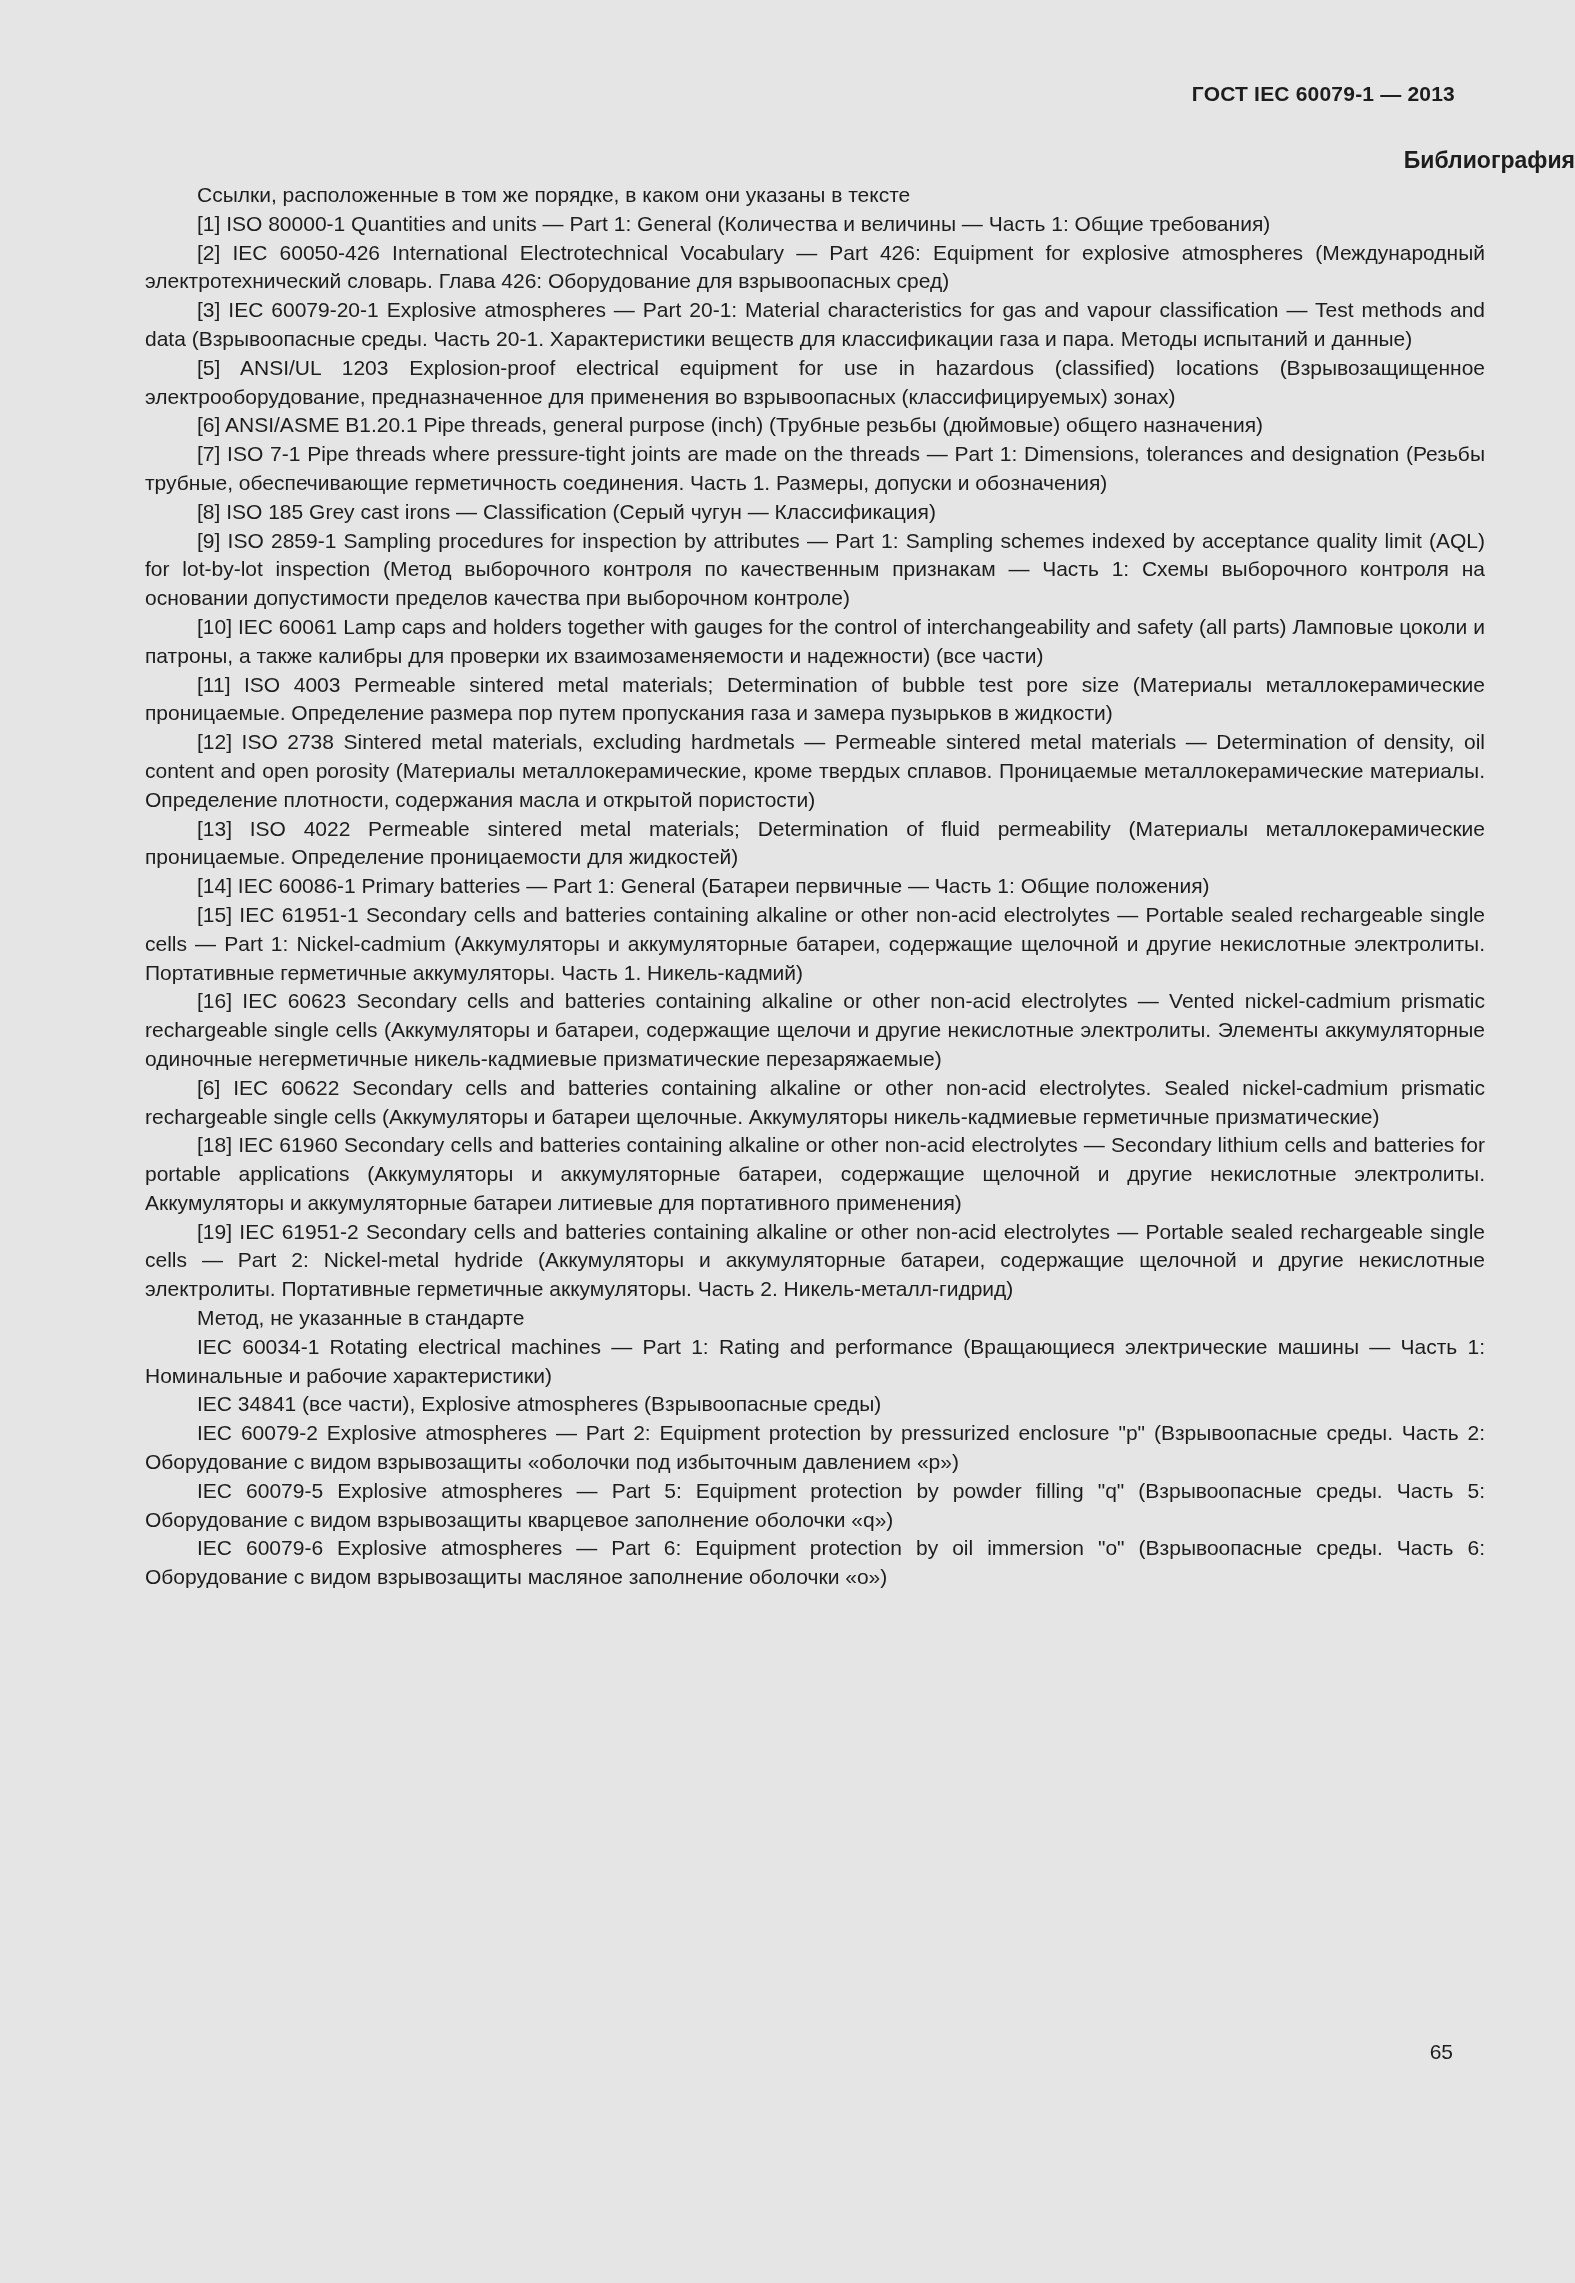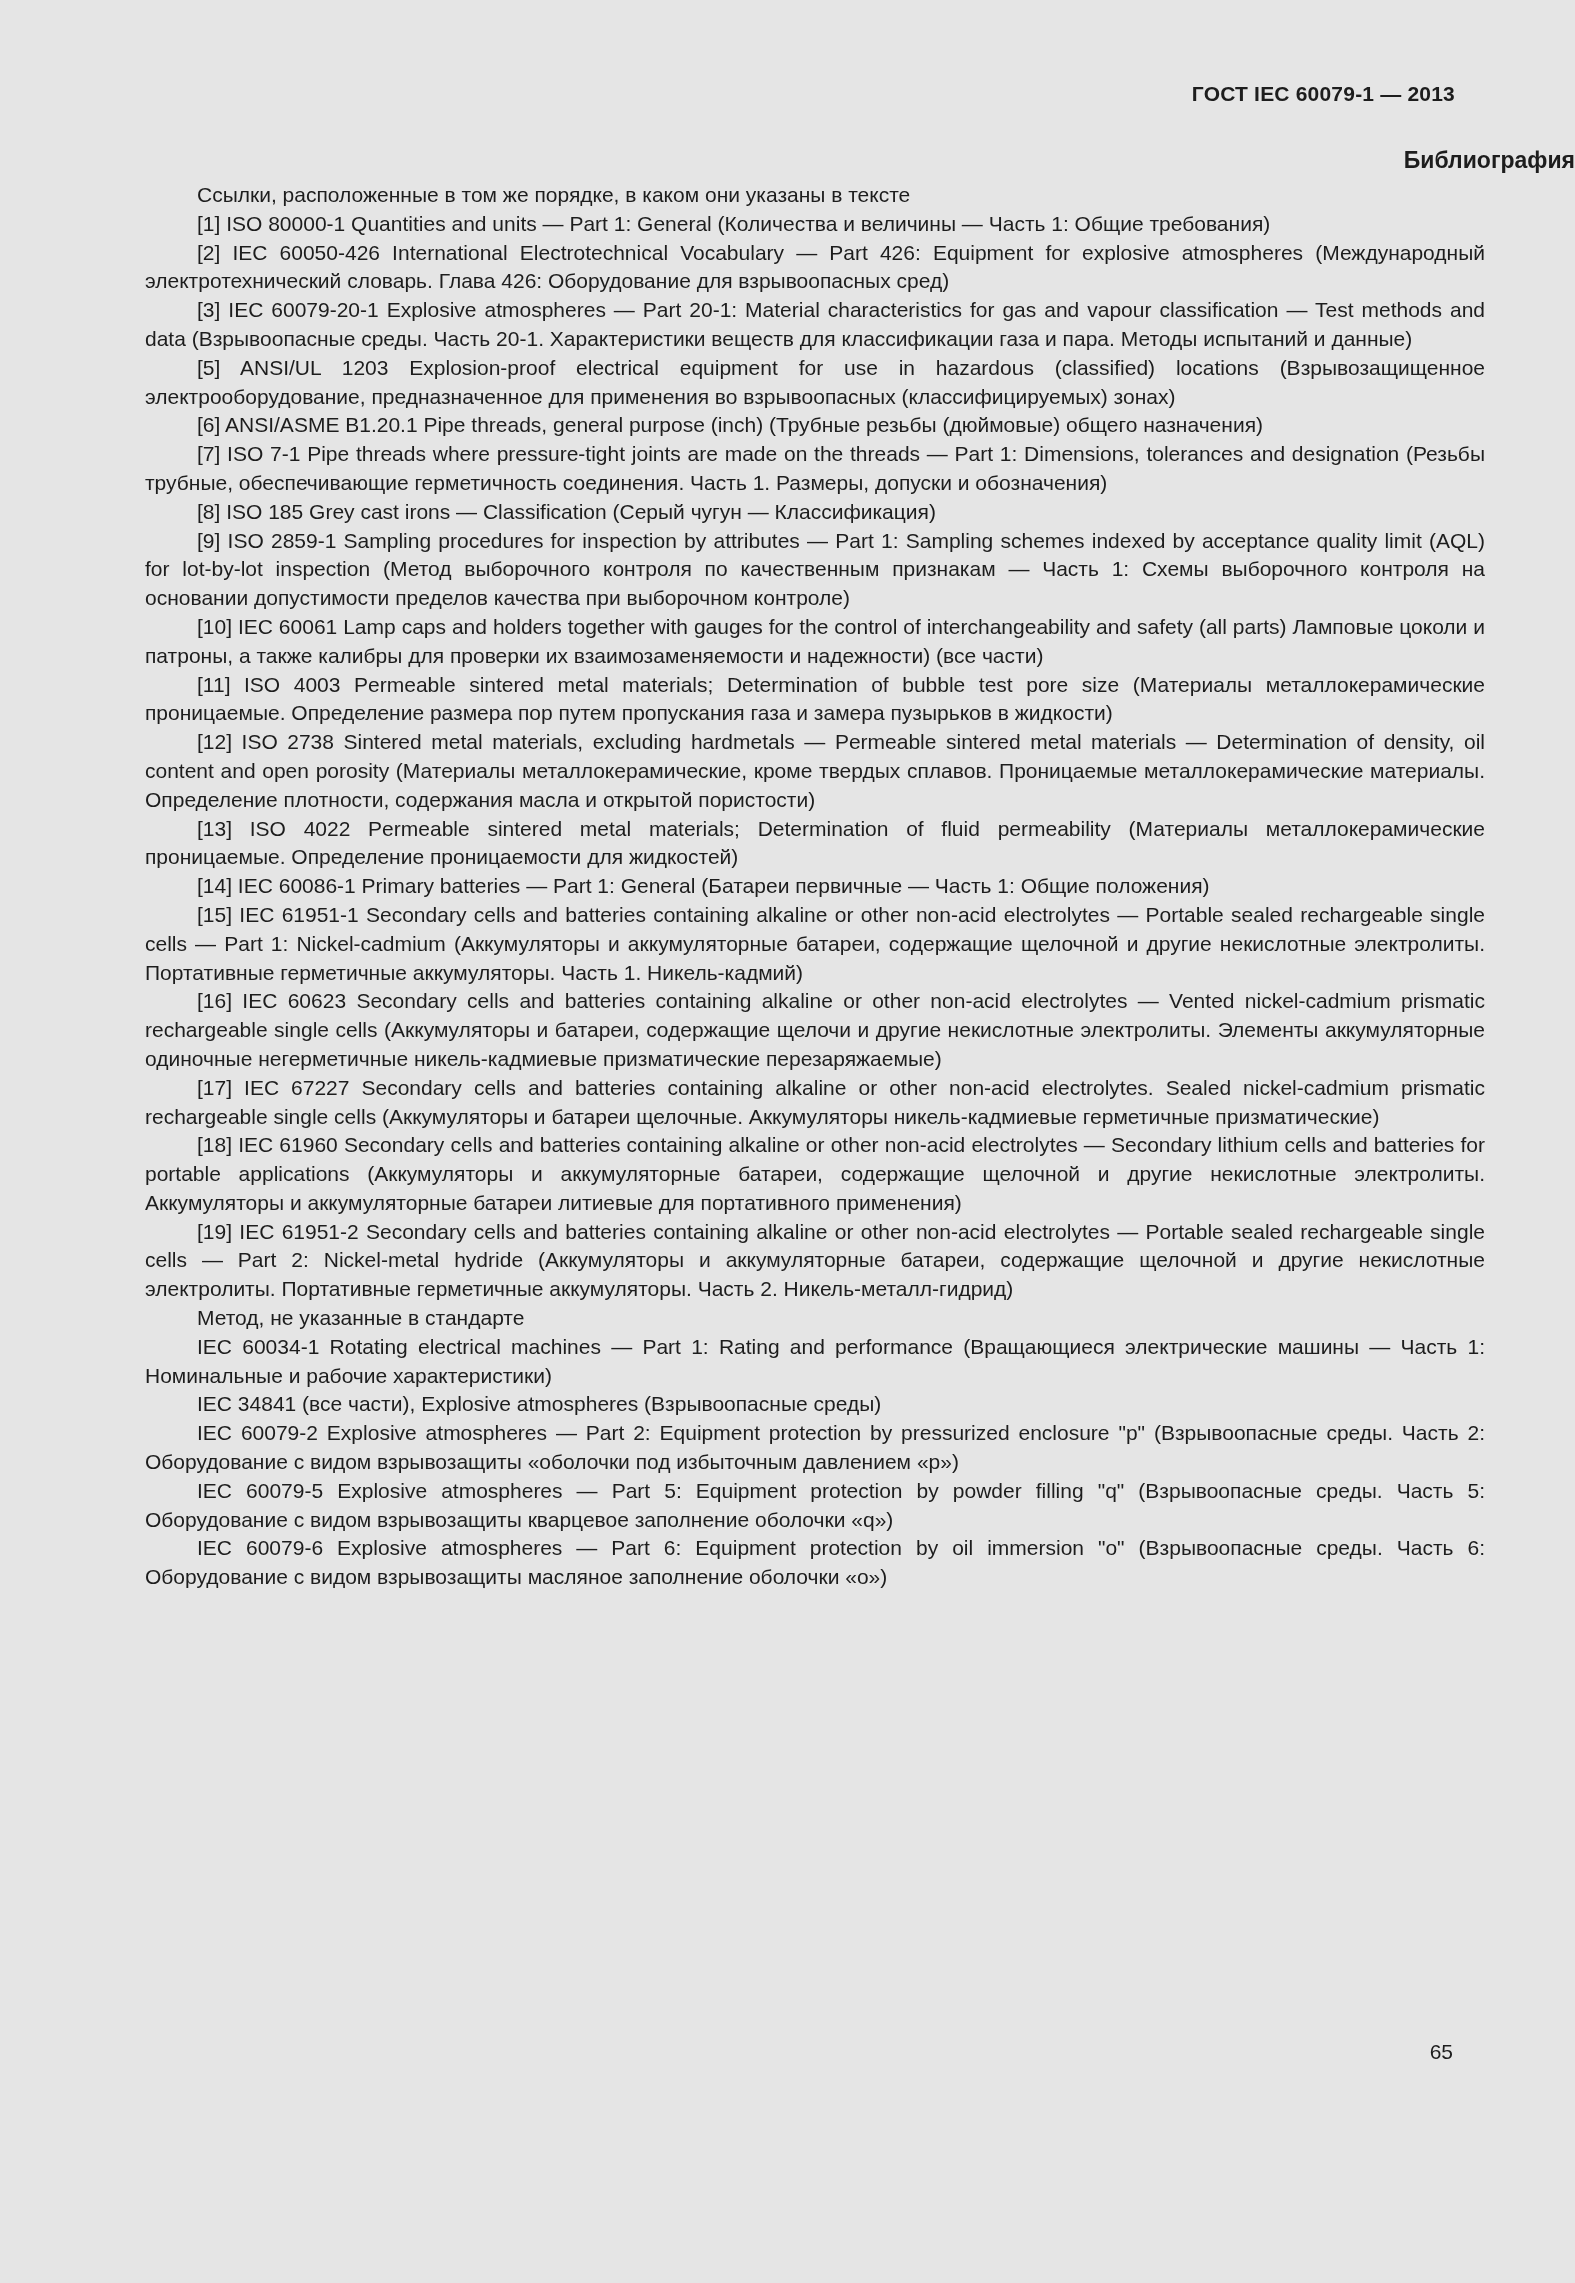--- a/index.html
+++ b/index.html
@@ -86,21 +86,21 @@
       <p class="para">[7] ISO 7-1 Pipe threads where pressure-tight joints are made on the threads — Part 1: Dimensions, tolerances and designation (Резьбы трубные, обеспечивающие герметичность соединения. Часть 1. Размеры, допуски и обозначения)</p>
       <p class="para">[8] ISO 185 Grey cast irons — Classification (Серый чугун — Классификация)</p>
       <p class="para">[9] ISO 2859-1 Sampling procedures for inspection by attributes — Part 1: Sampling schemes indexed by acceptance quality limit (AQL) for lot-by-lot inspection (Метод выборочного контроля по качественным признакам — Часть 1: Схемы выборочного контроля на основании допустимости пределов качества при выборочном контроле)</p>
       <p class="para">[10] IEC 60061 Lamp caps and holders together with gauges for the control of interchangeability and safety (all parts) Ламповые цоколи и патроны, а также калибры для проверки их взаимозаменяемости и надежности) (все части)</p>
       <p class="para">[11] ISO 4003 Permeable sintered metal materials;  Determination of bubble test pore size  (Материалы  металлокерамические  проницаемые. Определение  размера пор путем пропускания газа и замера пузырьков в жидкости)</p>
       <p class="para">[12] ISO  2738 Sintered metal materials, excluding hardmetals — Permeable sintered metal materials — Determination of density, oil content and open porosity (Материалы металлокерамические, кроме твердых сплавов. Проницаемые металлокерамические материалы. Определение плотности, содержания масла и открытой пористости)</p>
       <p class="para">[13] ISO 4022 Permeable sintered metal materials; Determination of fluid permeability (Материалы металлокерамические проницаемые. Определение проницаемости для жидкостей)</p>
       <p class="para">[14] IEC 60086-1 Primary batteries — Part 1: General (Батареи первичные — Часть 1: Общие положения)</p>
       <p class="para">[15] IEC 61951-1 Secondary cells and batteries containing alkaline or other non-acid electrolytes — Portable sealed rechargeable single cells — Part 1: Nickel-cadmium (Аккумуляторы и аккумуляторные батареи, содержащие щелочной и другие некислотные электролиты. Портативные герметичные аккумуляторы. Часть 1. Никель-кадмий)</p>
       <p class="para">[16] IEC 60623 Secondary cells and batteries containing alkaline or other non-acid electrolytes — Vented nickel-cadmium prismatic rechargeable single cells (Аккумуляторы и батареи, содержащие щелочи и другие некислотные электролиты. Элементы аккумуляторные одиночные негерметичные никель-кадмиевые призматические перезаряжаемые)</p>
-      <p class="para">[17] IEC 67227 Secondary cells and batteries containing alkaline or other non-acid electrolytes. Sealed nickel-cadmium prismatic rechargeable single cells (Аккумуляторы и батареи щелочные. Аккумуляторы никель-кадмиевые герметичные призматические)</p>
+      <p class="para">[6] IEC 60622 Secondary cells and batteries containing alkaline or other non-acid electrolytes. Sealed nickel-cadmium prismatic rechargeable single cells (Аккумуляторы и батареи щелочные. Аккумуляторы никель-кадмиевые герметичные призматические)</p>
       <p class="para">[18] IEC 61960 Secondary cells and batteries containing alkaline or other non-acid electrolytes — Secondary lithium cells and batteries for portable applications (Аккумуляторы и аккумуляторные батареи, содержащие щелочной и другие некислотные электролиты. Аккумуляторы и аккумуляторные батареи литиевые для портативного применения)</p>
       <p class="para">[19] IEC 61951-2 Secondary cells and batteries containing alkaline or other non-acid electrolytes — Portable sealed rechargeable single cells — Part 2: Nickel-metal hydride (Аккумуляторы и аккумуляторные батареи, содержащие щелочной и другие некислотные электролиты. Портативные герметичные аккумуляторы. Часть 2. Никель-металл-гидрид)</p>
       <p class="para">Метод, не указанные в стандарте</p>
       <p class="para">IEC 60034-1 Rotating electrical machines — Part 1: Rating and performance (Вращающиеся электрические машины — Часть 1: Номинальные и рабочие характеристики)</p>
       <p class="para">IEC 34841 (все части), Explosive atmospheres (Взрывоопасные среды)</p>
       <p class="para">IEC 60079-2 Explosive atmospheres — Part 2: Equipment protection by pressurized enclosure "p" (Взрывоопасные среды. Часть 2: Оборудование с видом взрывозащиты «оболочки под избыточным давлением «р»)</p>
       <p class="para">IEC 60079-5 Explosive atmospheres — Part 5: Equipment protection by powder filling "q" (Взрывоопасные среды. Часть 5: Оборудование с видом взрывозащиты кварцевое заполнение оболочки «q»)</p>
       <p class="para">IEC 60079-6 Explosive atmospheres — Part 6: Equipment protection by oil immersion "o" (Взрывоопасные среды. Часть 6: Оборудование с видом взрывозащиты масляное заполнение оболочки «о»)</p>
     </div>
 

